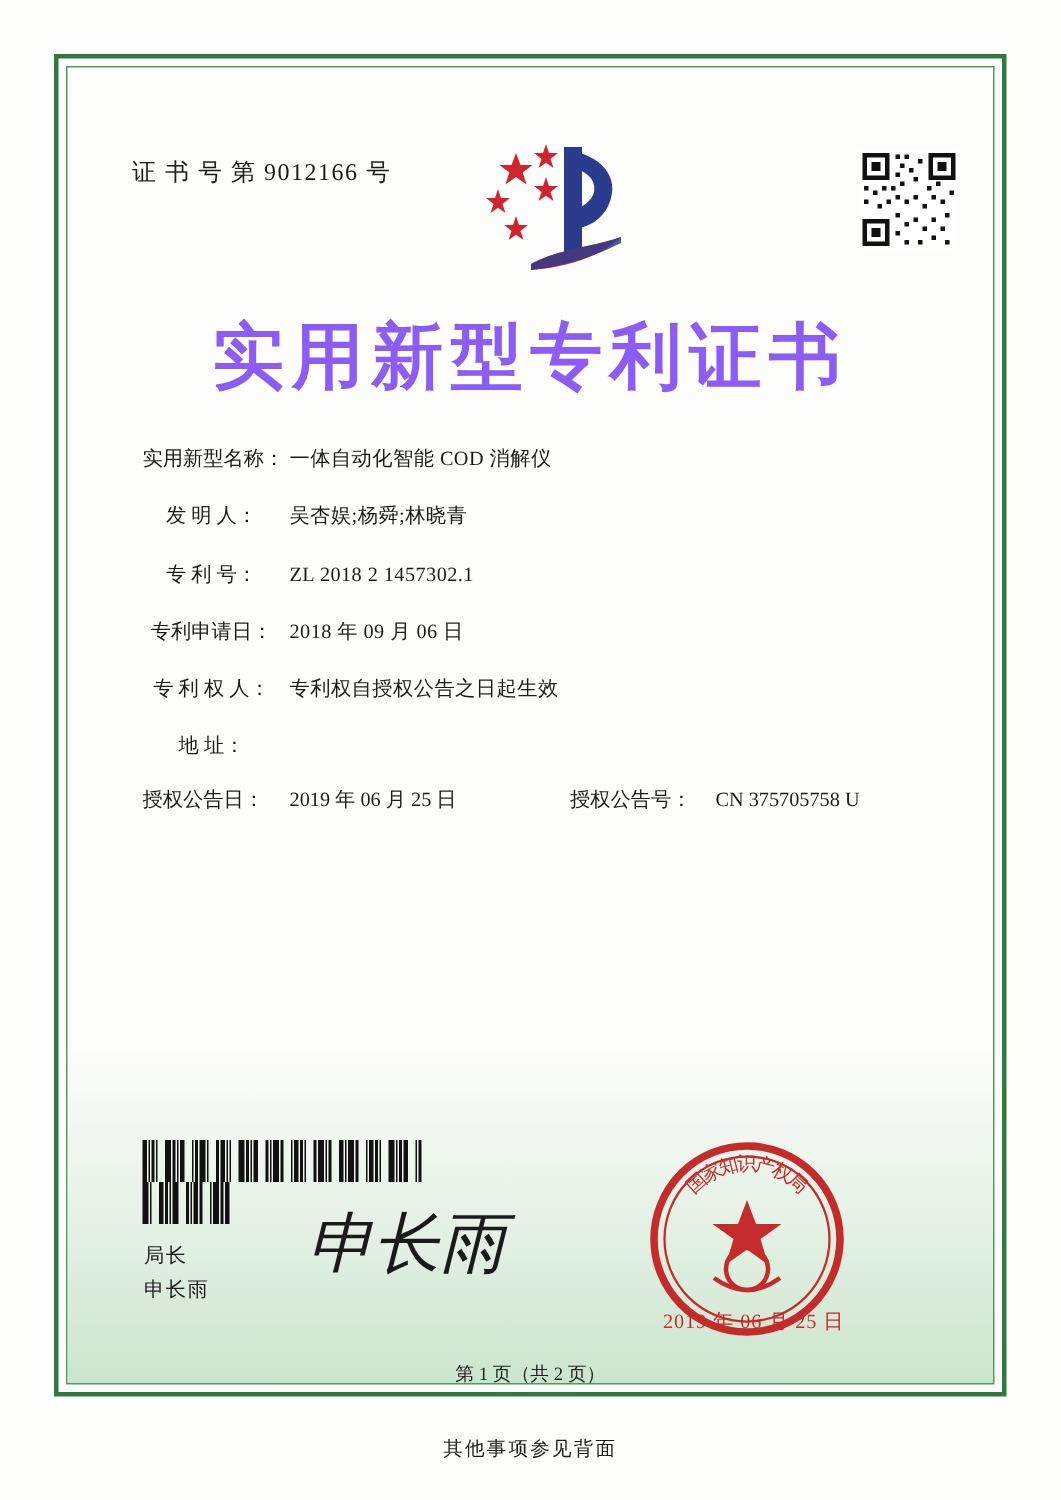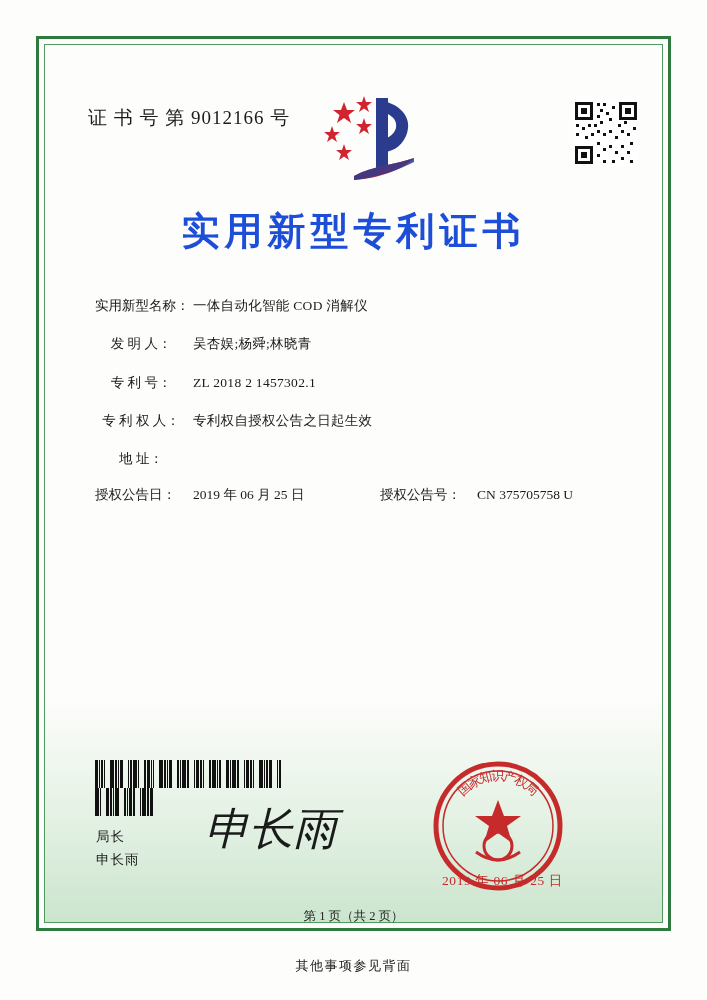--- a/index.html
+++ b/index.html
@@ -45,21 +45,21 @@
     left: 45px; top: 700px;
     width: 617px; height: 222px;
     background: linear-gradient(to bottom, rgba(225,240,226,0) 0%, rgba(206,231,208,0.55) 55%, rgba(186,221,190,0.75) 100%);
     pointer-events: none;
   }
 
   
   .cert-no {
     position: absolute;
     left: 88px; top: 105px;
-    font-size: 19px;
+    font-size: 16px;
     letter-spacing: 1px;
     color: #1b1b1b;
   }
 
   .logo {
     position: absolute;
     left: 314px; top: 88px;
     width: 110px; height: 100px;
   }
 
@@ -67,25 +67,25 @@
     position: absolute;
     left: 573px; top: 100px;
     width: 66px; height: 66px;
   }
 
   .title {
     position: absolute;
     left: 0; top: 206px;
     width: 707px;
     text-align: center;
-    font-size: 38px;
+    font-size: 48px;
     font-weight: bold;
     letter-spacing: 5px;
     font-family: "DejaVu Serif", serif;
-    color: #1d4ed8;
+    color: #8b5cf6;
   }
 
   
   .fields {
     position: absolute;
     left: 95px; top: 296px;
     width: 520px;
     font-size: 13.5px;
     line-height: 1.5;
   }
@@ -289,20 +289,24 @@
     <div class="field">
       <span class="lbl">发 明 人：</span>
       <span class="val">吴杏娱;杨舜;林晓青</span>
     </div>
 
     <div class="field">
       <span class="lbl">专 利 号：</span>
       <span class="val">ZL 2018 2 1457302.1</span>
     </div>
 
+    <div class="field">
+      <span class="lbl">专利申请日：</span>
+      <span class="val">2018 年 09 月 06 日</span>
+    </div>
 
     <div class="field">
       <span class="lbl">专 利 权 人：</span>
       <span class="val">专利权自授权公告之日起生效</span>
     </div>
 
     <div class="field">
       <span class="lbl">地 址：</span>
     </div>
 

